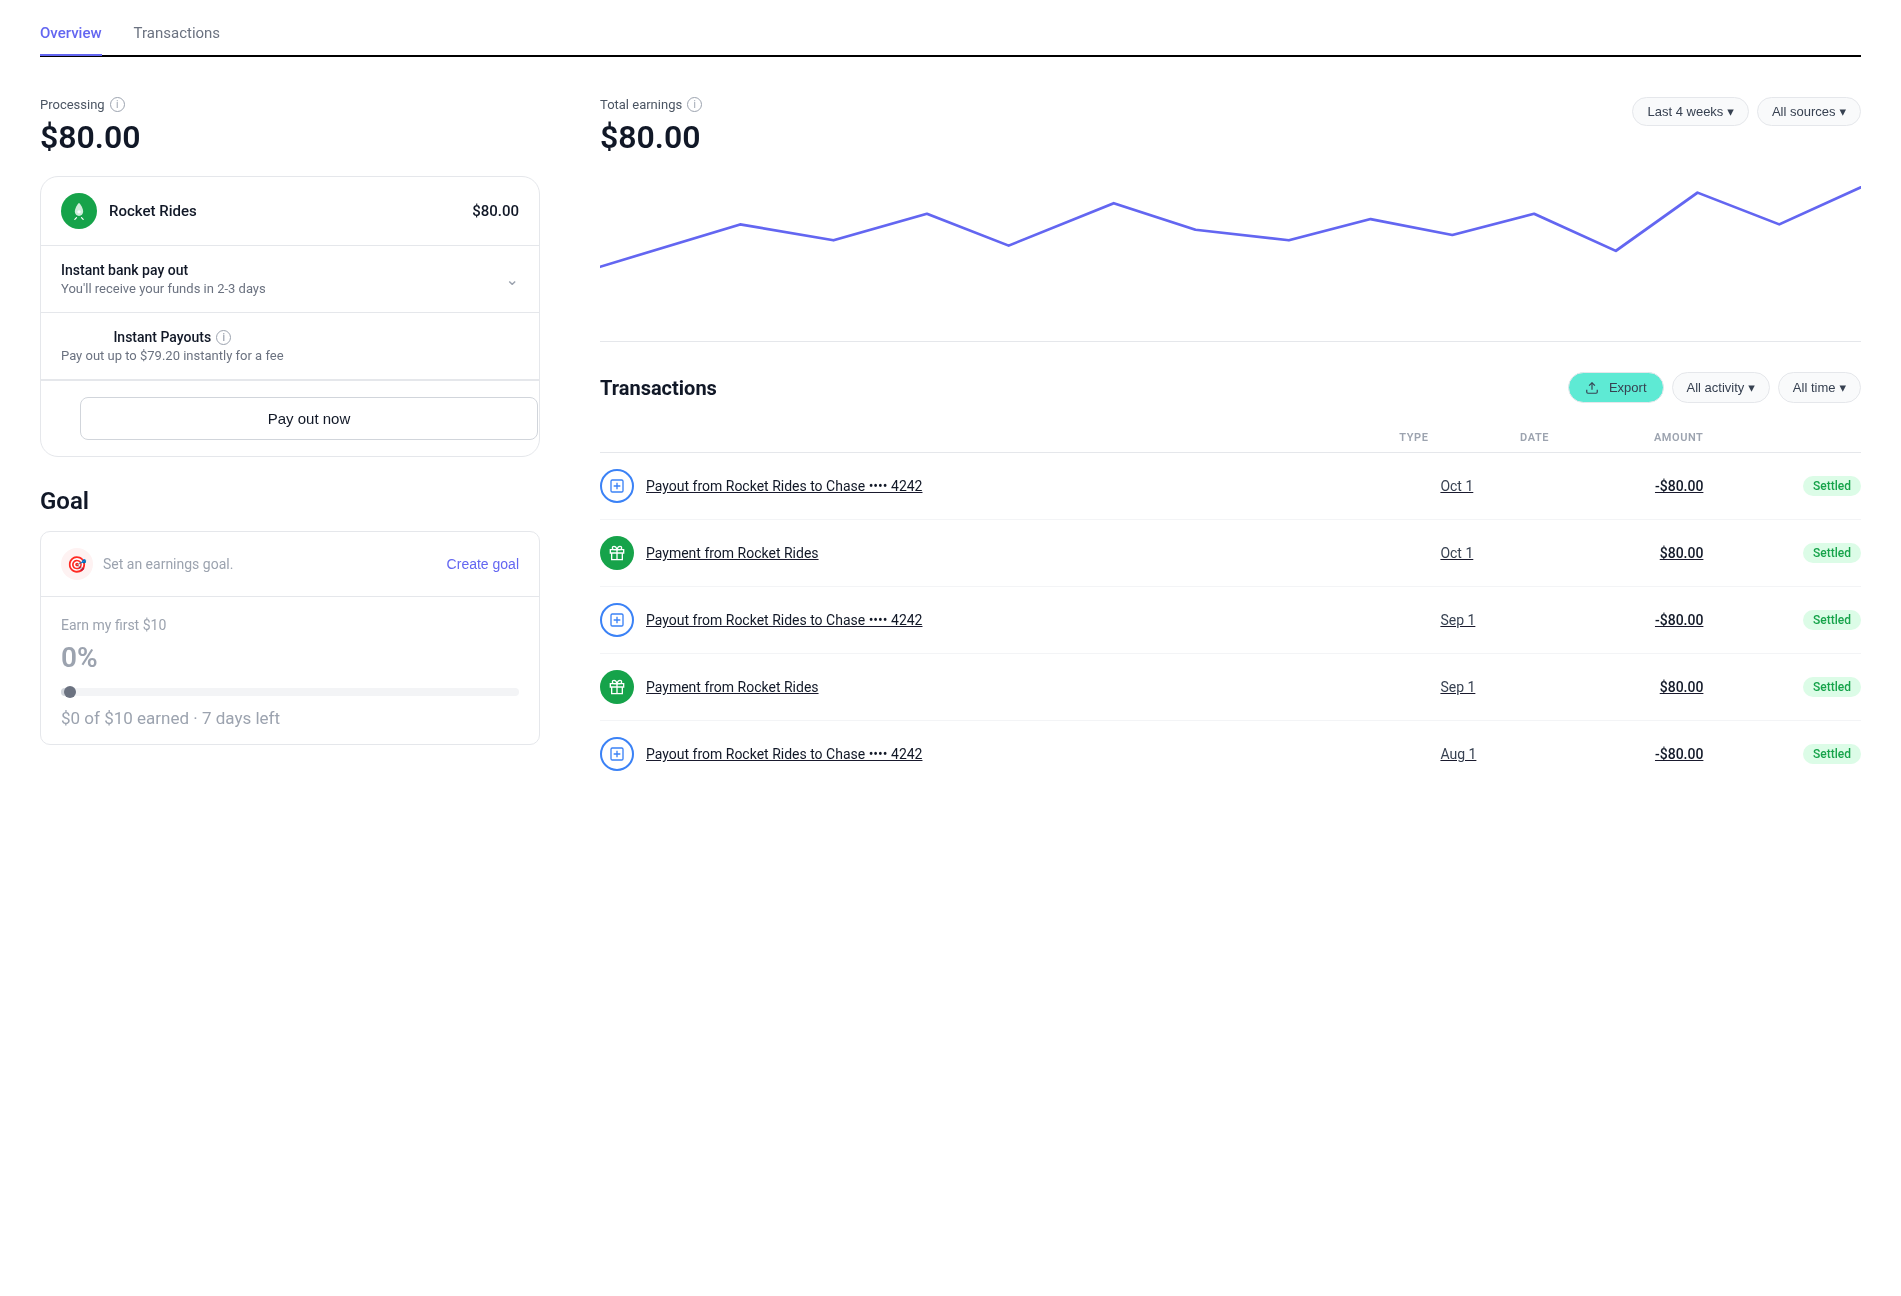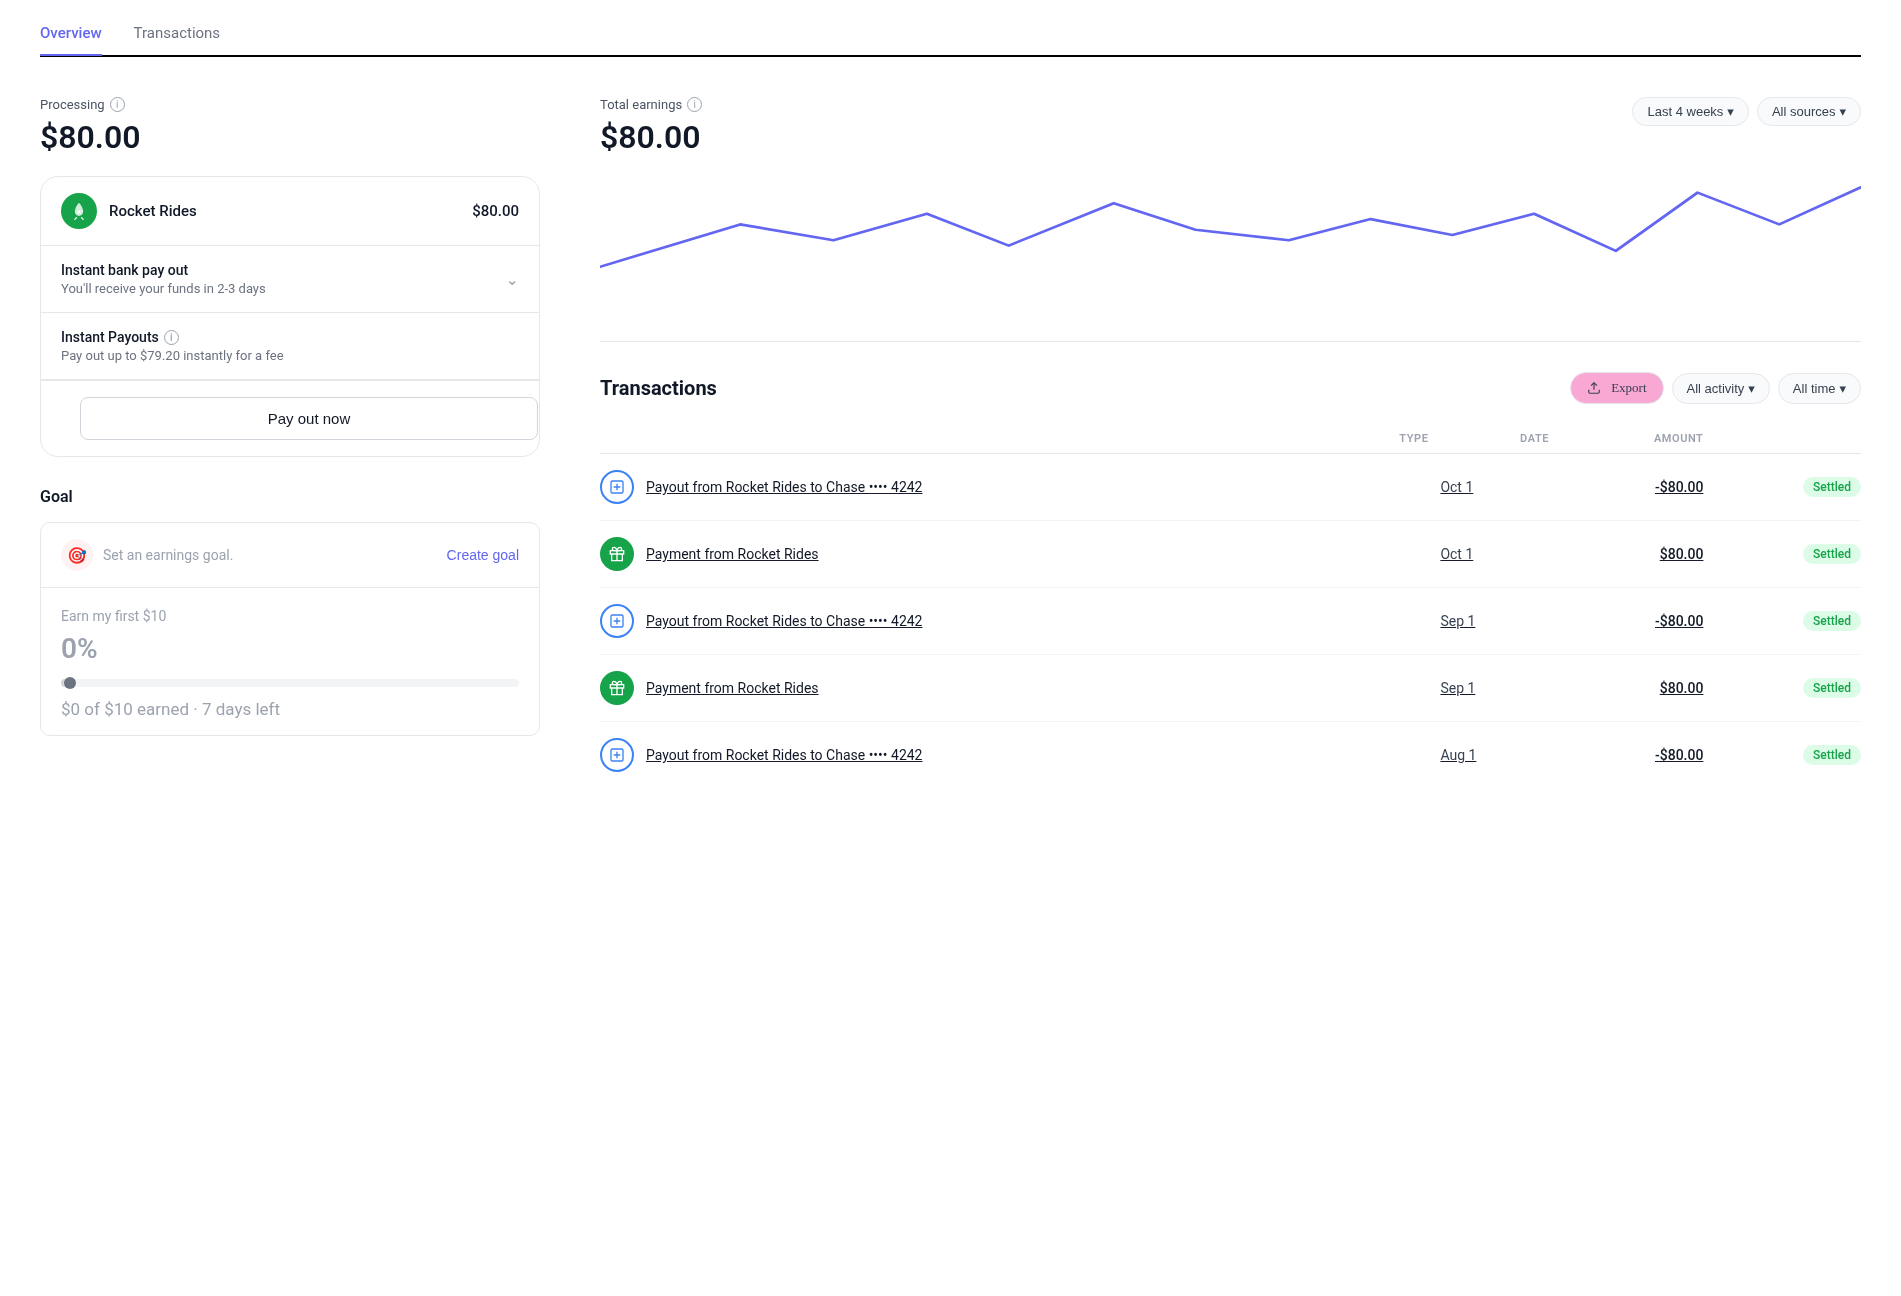--- a/index.html
+++ b/index.html
@@ -134,20 +134,21 @@
       color: #6b7280;
     }
     .chevron-icon {
       color: #9ca3af;
       font-size: 16px;
     }
 
     .instant-row {
       display: flex;
       flex-direction: column;
+      align-items: center;
     }
     .instant-title {
       font-size: 14px;
       font-weight: 500;
       color: #111827;
       display: flex;
       align-items: center;
       gap: 5px;
       margin-bottom: 3px;
     }
@@ -168,21 +169,21 @@
       border-radius: 8px;
       font-size: 15px;
       font-weight: 500;
       cursor: pointer;
       color: #111827;
       margin-left: 19px;
     }
 
     
     .goal-title {
-      font-size: 16px;
+      font-size: 24px;
       font-weight: 600;
       color: #111827;
       margin-bottom: 16px;
     }
 
     .goal-card {
       border: 1px solid #e5e7eb;
       border-radius: 10px;
       overflow: hidden;
     }
@@ -320,28 +321,27 @@
     }
     .transactions-actions {
       display: flex;
       gap: 8px;
       align-items: center;
     }
     .export-btn {
       padding: 7px 16px;
       border: 1px solid #e5e7eb;
       border-radius: 20px;
-      background: #f9a8d4;
+      background: #5eead4;
       font-size: 13px;
       color: #374151;
       cursor: pointer;
       display: flex;
       align-items: center;
       gap: 10px;
-      font-family: Liberation Serif, serif;
     }
     .activity-btn, .time-btn {
       padding: 7px 14px;
       border: 1px solid #e5e7eb;
       border-radius: 20px;
       background: #f9fafb;
       font-size: 13px;
       color: #374151;
       cursor: pointer;
       display: flex;

